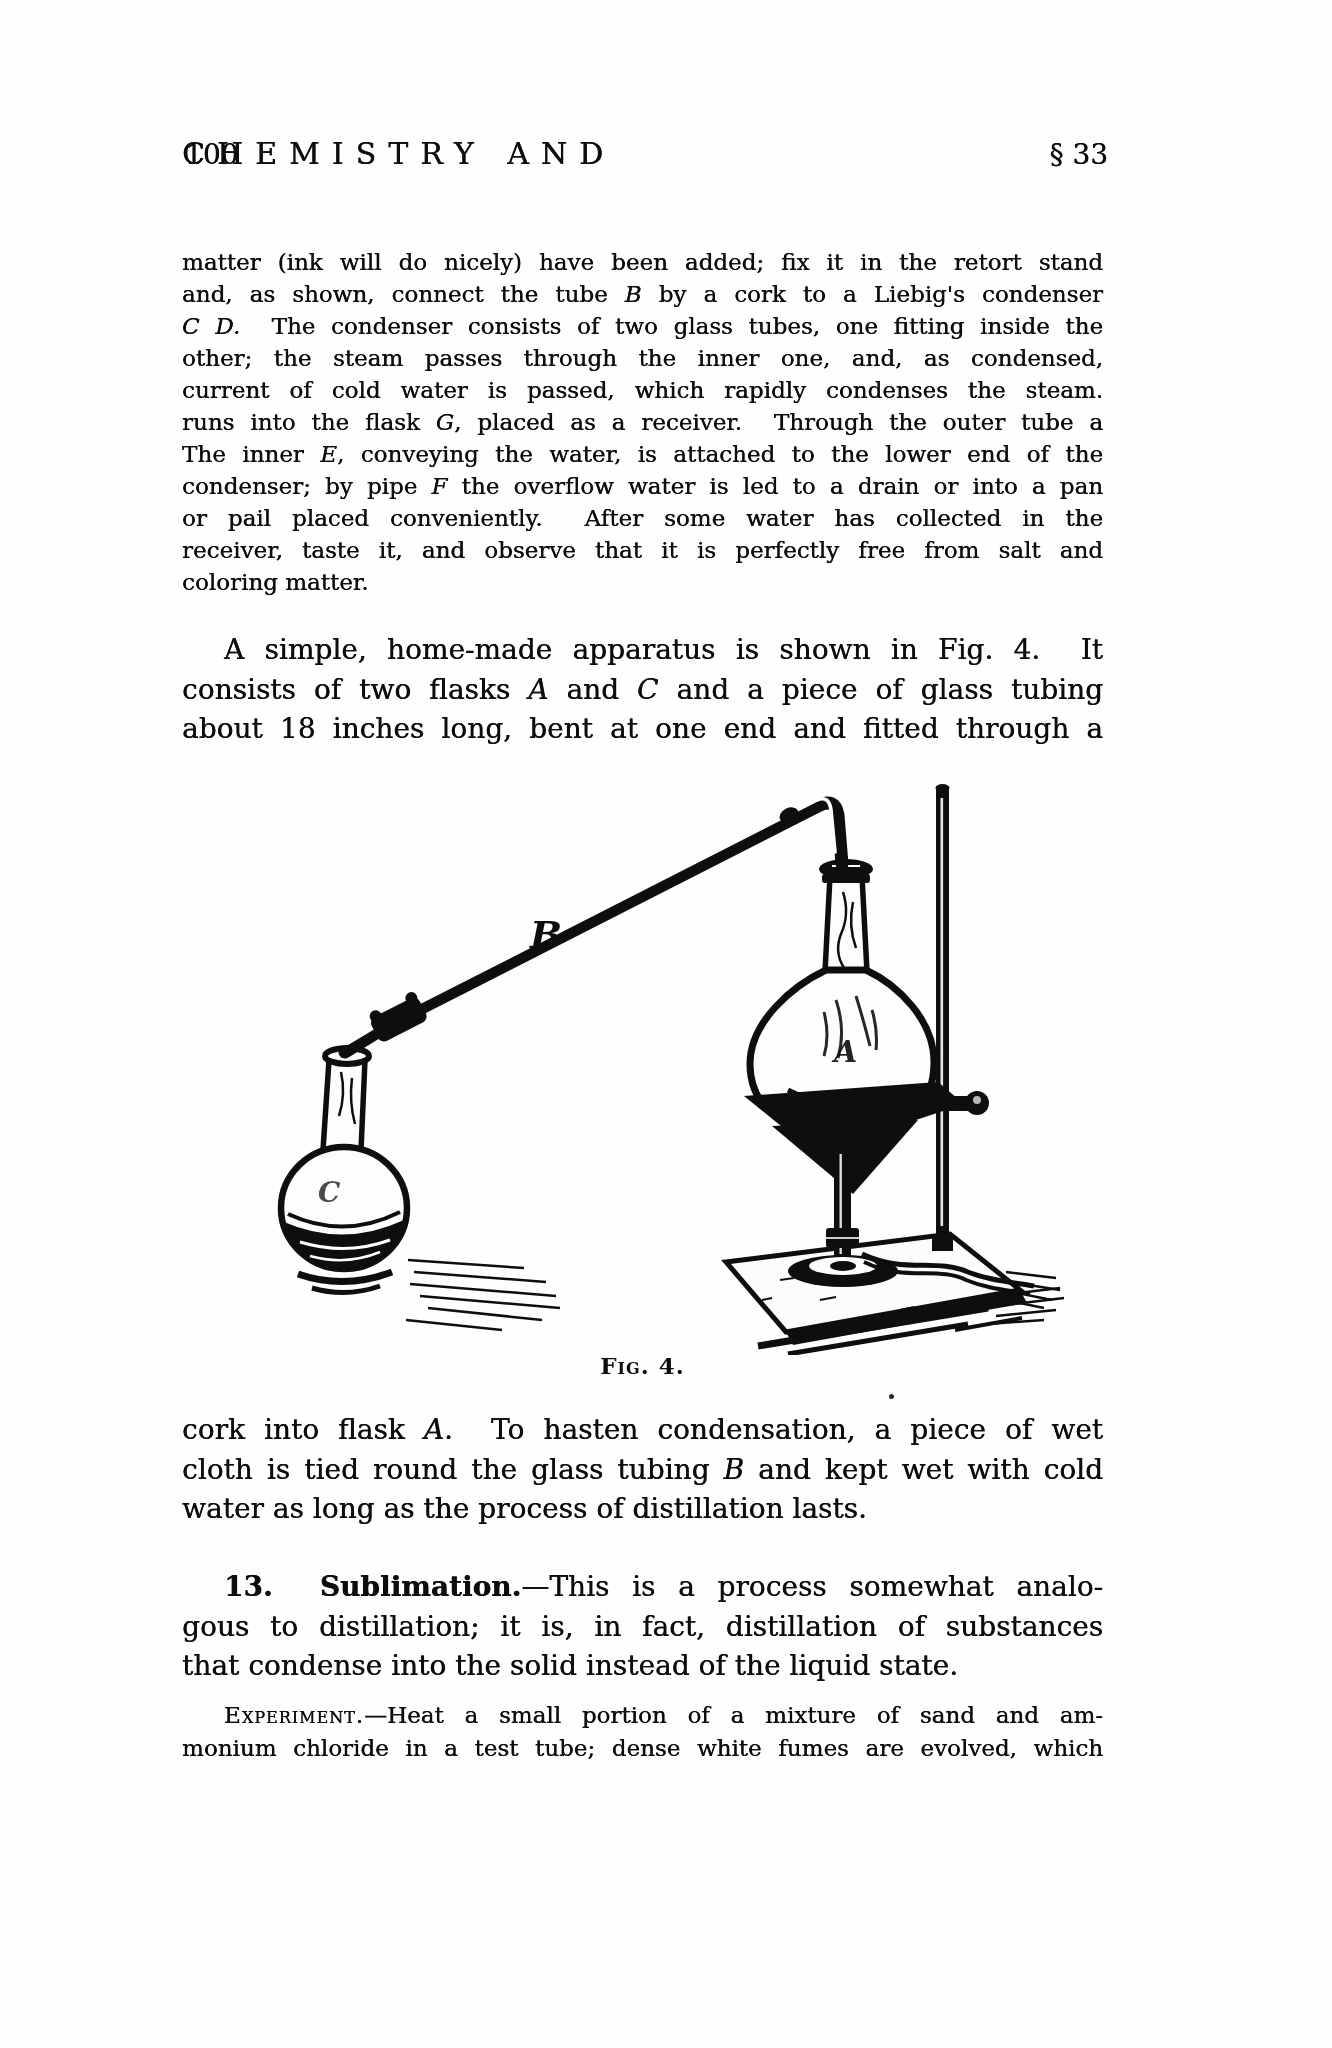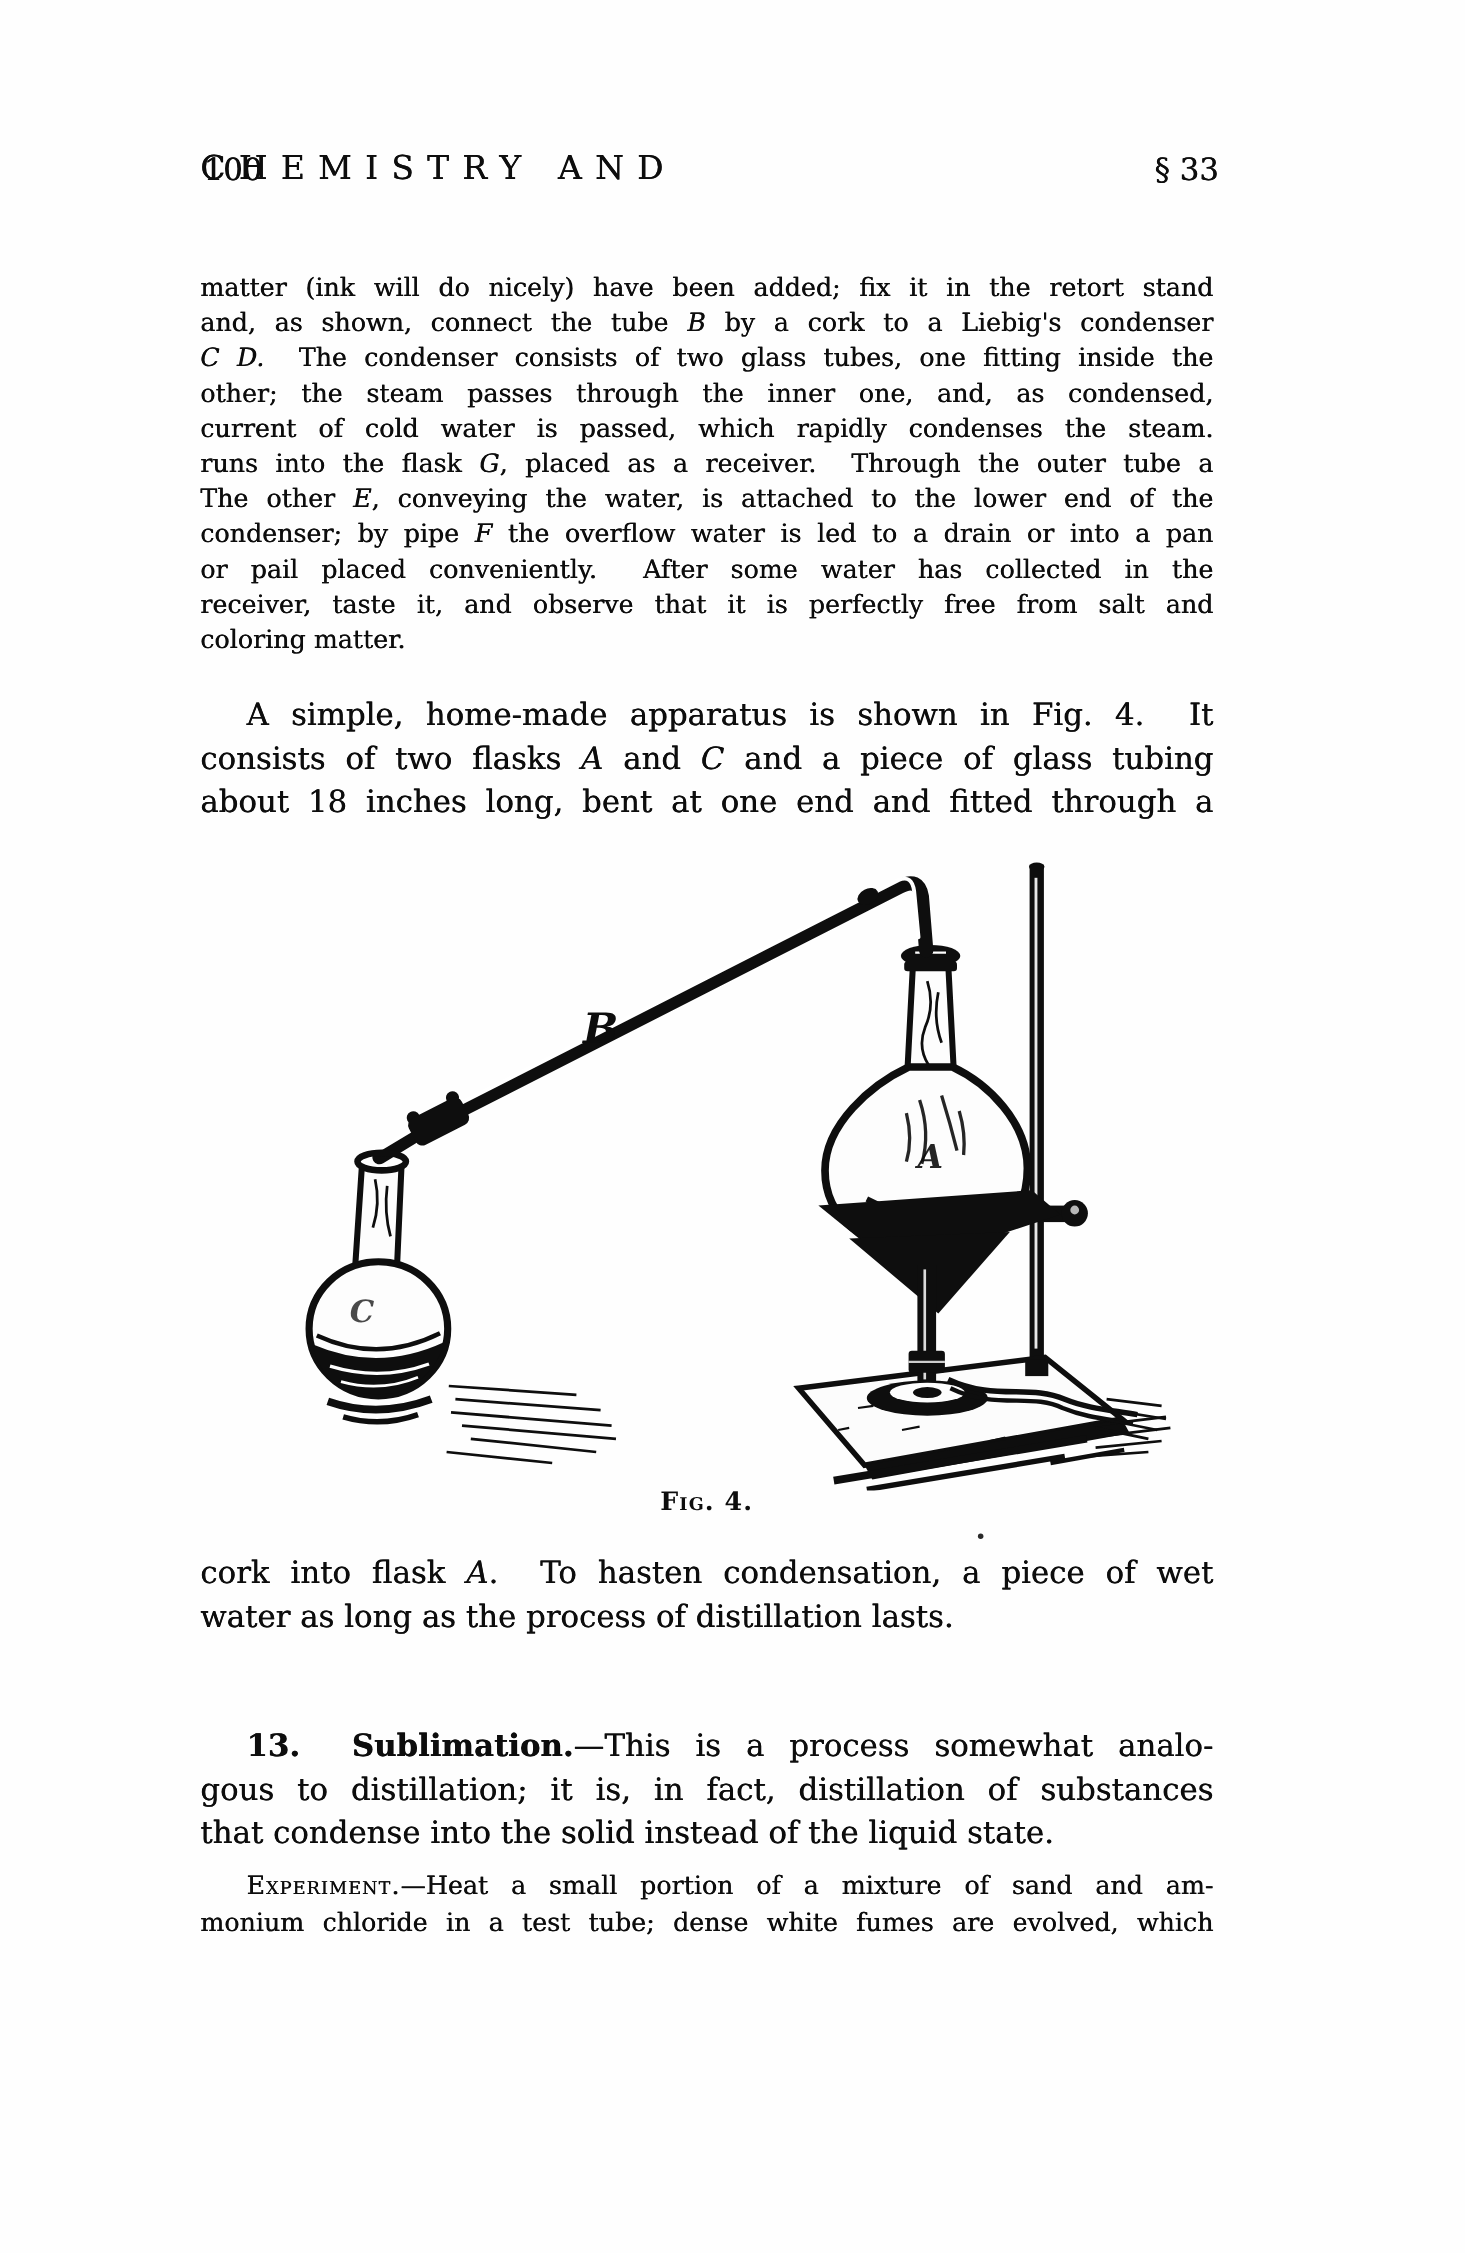--- a/index.html
+++ b/index.html
@@ -43,21 +43,21 @@
   <div class="hdr-title thick">CHEMISTRY AND</div>
   <div class="hdr-sec thick">§ 33</div>
 
   <div class="para small thick p1">
       <div class="tline"><span>matter (ink will do nicely) have been added; fix it in the retort stand</span></div>
       <div class="tline"><span>and, as shown, connect the tube </span><span class="i">B</span><span> by a cork to a Liebig's condenser</span></div>
       <div class="tline"><span class="i">C D.</span><span>&nbsp; The condenser consists of two glass tubes, one fitting inside the</span></div>
       <div class="tline"><span>other; the steam passes through the inner one, and, as condensed,</span></div>
       <div class="tline"><span>current of cold water is passed, which rapidly condenses the steam.</span></div>
       <div class="tline"><span>runs into the flask </span><span class="i">G</span><span>, placed as a receiver.&nbsp; Through the outer tube a</span></div>
-      <div class="tline"><span>The other </span><span class="i">E</span><span>, conveying the water, is attached to the lower end of the</span></div>
+      <div class="tline"><span>The inner </span><span class="i">E</span><span>, conveying the water, is attached to the lower end of the</span></div>
       <div class="tline"><span>condenser; by pipe </span><span class="i">F</span><span> the overflow water is led to a drain or into a pan</span></div>
       <div class="tline"><span>or pail placed conveniently.&nbsp; After some water has collected in the</span></div>
       <div class="tline"><span>receiver, taste it, and observe that it is perfectly free from salt and</span></div>
       <div class="tline end"><span>coloring matter.</span></div>
     </div>
 
   <div class="para large thick p2 indent">
       <div class="tline"><span>A simple, home-made apparatus is shown in Fig. 4.&nbsp; It</span></div>
       <div class="tline"><span>consists of two flasks </span><span class="i">A</span><span> and </span><span class="i">C</span><span> and a piece of glass tubing</span></div>
       <div class="tline"><span>about 18 inches long, bent at one end and fitted through a</span></div>
@@ -153,20 +153,21 @@
 
       <text class="fig-label" x="530" y="948" font-size="38">B</text>
     </svg>
   </div>
 
   <div class="caption">Fig. 4.</div>
   <div class="speck"></div>
 
   <div class="para large thick p3">
       <div class="tline"><span>cork into flask </span><span class="i">A</span><span>.&nbsp; To hasten condensation, a piece of wet</span></div>
+      <div class="tline"><span>cloth is tied round the glass tubing </span><span class="i">B</span><span> and kept wet with cold</span></div>
       <div class="tline end"><span>water as long as the process of distillation lasts.</span></div>
     </div>
 
   <div class="para large thick p4 indent">
       <div class="tline"><span class="b">13.&nbsp; Sublimation.</span><span>—This is a process somewhat analo-</span></div>
       <div class="tline"><span>gous to distillation; it is, in fact, distillation of substances</span></div>
       <div class="tline end"><span>that condense into the solid instead of the liquid state.</span></div>
     </div>
 
   <div class="para xsmall thick p5 indent">

